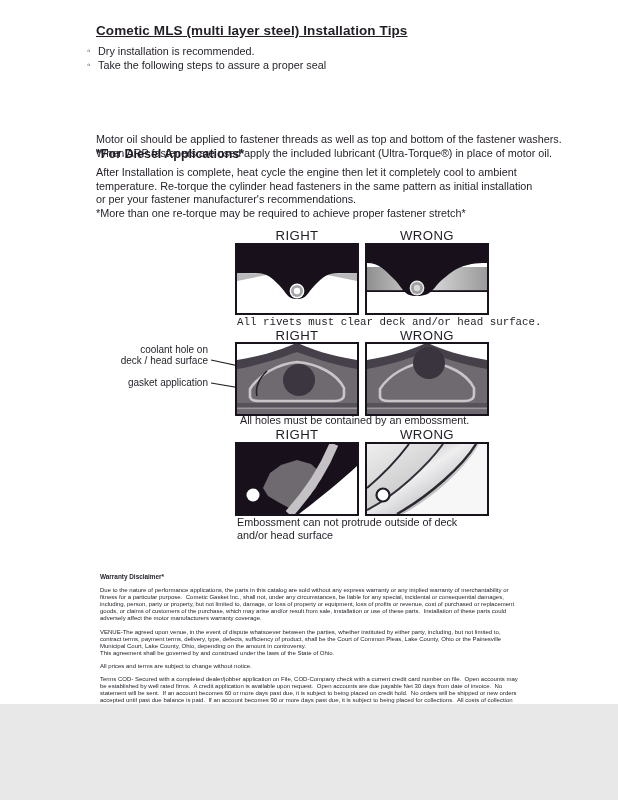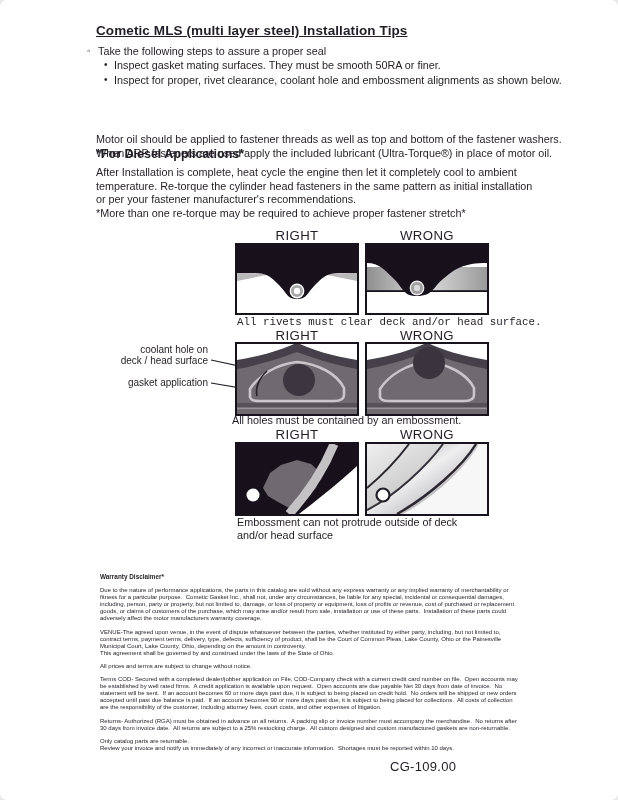--- a/index.html
+++ b/index.html
@@ -1,20 +1,19 @@
 <!DOCTYPE html>
 <html><head>
 <meta charset="utf-8">
 <style>
   html,body{margin:0;padding:0;background:#e8e8e8;}
   .page{
-    position:relative;width:618px;height:800px;background:#ffffff;
+    position:relative;width:618px;height:704px;background:#ffffff;
     font-family:"Liberation Sans", sans-serif;color:#221d26;overflow:hidden;
     margin:0 auto;
-    border-radius:7px;
   }
   .abs{position:absolute;}
   .title{
     left:96px;top:23px;font-size:13.5px;font-weight:bold;text-decoration:underline;
     letter-spacing:.1px;white-space:nowrap;
   }
   .bullets{left:87px;top:44px;font-size:10.8px;line-height:14.3px;}
   .b-item{position:relative;padding-left:11px;white-space:nowrap;}
   .b-item::before{content:"◦";position:absolute;left:0;top:0;font-size:10px;}
   .sub{margin-left:17px;}
@@ -39,25 +38,22 @@
   .code{left:390px;top:759px;font-size:13px;letter-spacing:.3px;white-space:nowrap;}
 </style>
 </head>
 <body>
 
 <div class="page">
 
   <div class="abs title">Cometic MLS (multi layer steel) Installation Tips</div>
 
   <div class="abs bullets">
+    <div class="b-item">Dry installation is recommended.</div>
     <div class="b-item">Take the following steps to assure a proper seal</div>
-    <div class="sub">
-      <div class="s-item">Inspect gasket mating surfaces.  They must be smooth 50RA or finer.</div>
-      <div class="s-item">Inspect for proper, rivet clearance, coolant hole and embossment alignments as shown below.</div>
-    </div>
   </div>
 
   <div class="abs h2" style="top:117px;margin-top:30px;">*For Diesel Applications*</div>
   <div class="abs para" style="top:133px;">Motor oil should be applied to fastener threads as well as top and bottom of the fastener washers.
 When ARP fasteners are used apply the included lubricant (Ultra-Torque®) in place of motor oil.</div>
   <div class="abs para" style="top:166px;">After Installation is complete, heat cycle the engine then let it completely cool to ambient
 temperature. Re-torque the cylinder head fasteners in the same pattern as initial installation
 or per your fastener manufacturer's recommendations.</div>
   <div class="abs para" style="top:207px;">*More than one re-torque may be required to achieve proper fastener stretch*</div>
 
@@ -123,21 +119,21 @@
     <svg viewBox="0 0 120 70">
       <rect width="120" height="70" fill="#ffffff"></rect>
       <path d="M0 16 C26 12 46 5 57 0 L63 0 C74 5 94 12 120 16 L120 70 L0 70 Z" fill="#454049"></path>
       <path d="M0 25 C28 20 48 12 60 8 C72 12 92 20 120 25 L120 70 L0 70 Z" fill="#6f6a70"></path>
       <rect y="59" width="120" height="5" fill="#57525a"></rect>
       <rect y="63.5" width="120" height="1.6" fill="#9a969c"></rect>
       <path d="M13 54 L13 45 C22 31 40 20 60 18 C82 20 100 30 107 44 L107 51 C107 55 103 57 97 57 L22 57 C16 57 13 56 13 52 Z" fill="none" stroke="#c9c6ca" stroke-width="2.6"></path>
       <circle cx="62" cy="19" r="16" fill="#39343d"></circle>
     </svg>
   </div>
-  <div class="abs caption" style="left:232px;top:414px;">All holes must be contained by an embossment.</div>
+  <div class="abs caption" style="left:240px;top:414px;">All holes must be contained by an embossment.</div>
 
   <div class="abs dg-label" style="left:235px;top:427px;">RIGHT</div>
   <div class="abs dg-label" style="left:365px;top:427px;">WRONG</div>
 
   <div class="abs panel panel2" style="left:235px;top:442px;">
     <svg viewBox="0 0 120 70">
       <rect width="120" height="70" fill="#18111c"></rect>
       <path d="M26 44 L33 29 L44 21 L60 16 L74 20 L85 30 L79 44 L68 56 L54 65 L41 58 L31 52 Z" fill="#6e6a70"></path>
       <path d="M120 22 C103 38 80 56 62 70 L120 70 Z" fill="#ffffff"></path>
       <path d="M97 0 C88 22 72 48 52 70" fill="none" stroke="#c5c2c6" stroke-width="9"></path>

